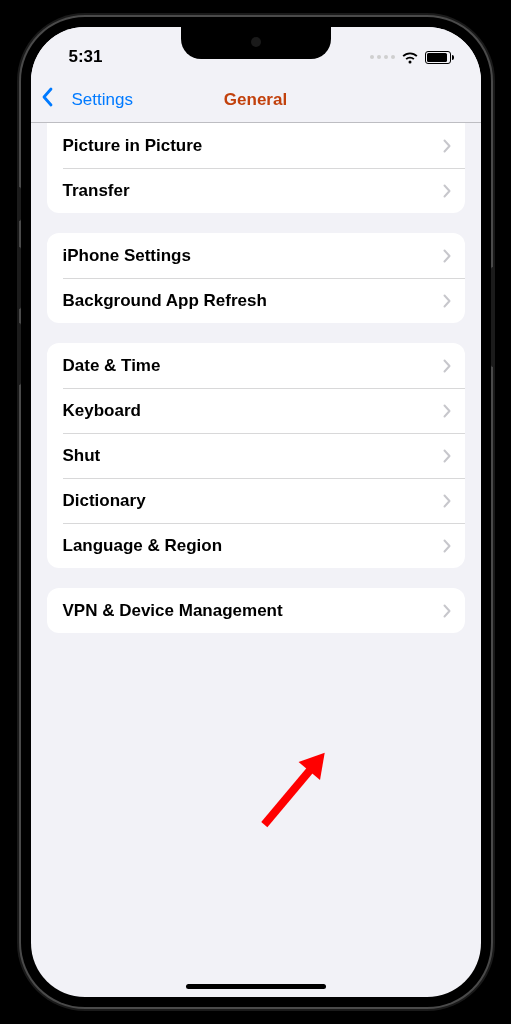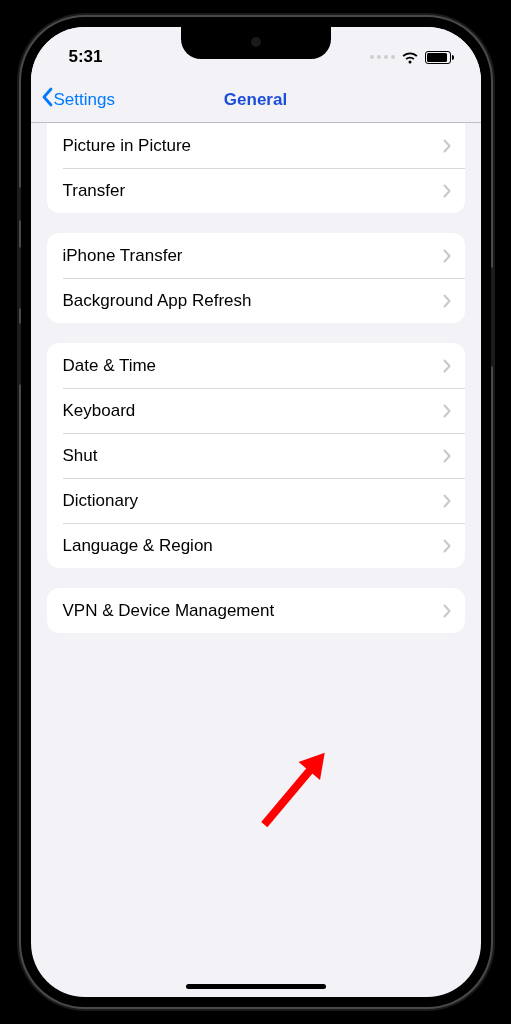--- a/index.html
+++ b/index.html
@@ -98,33 +98,34 @@
       display:flex;
       align-items:center;
     }
     .back-btn {
       position: absolute;
       left: 10px;
       display: flex;
       align-items: center;
       color: #007aff;
       font-size: 17px;
-      gap: 1px;
+      gap: 19px;
     }
     .title {
       flex:1;
       text-align:center;
       font-size: 17px;
       font-weight: 600;
-      color: #1d4ed8;
+      color: #c2410c;
     }
     .content {
       height: calc(100% - 96px);
       overflow: hidden;
       padding: 0 16px;
+      font-weight: bold;
     }
     .group {
       background: #fff;
       border-radius: 12px;
       margin-top: 20px;
       overflow: hidden;
     }
     .group.first { margin-top: 0; border-radius: 0 0 12px 12px; }
     .row {
       min-height: 45px;
@@ -237,21 +238,21 @@
             <span class="label">Transfer</span>
             <span class="chev">
               <svg width="8" height="14" viewBox="0 0 8 14">
                 <path d="M1.5 1.5L6.5 7l-5 5.5" stroke="#c7c7cc" stroke-width="2" fill="none" stroke-linecap="round" stroke-linejoin="round"></path>
               </svg>
             </span>
           </div>
         </div>
         <div class="group">
           <div class="row">
-            <span class="label">iPhone Transfer</span>
+            <span class="label">iPhone Settings</span>
             <span class="chev">
               <svg width="8" height="14" viewBox="0 0 8 14">
                 <path d="M1.5 1.5L6.5 7l-5 5.5" stroke="#c7c7cc" stroke-width="2" fill="none" stroke-linecap="round" stroke-linejoin="round"></path>
               </svg>
             </span>
           </div>
           <div class="row">
             <span class="label">Background App Refresh</span>
             <span class="chev">
               <svg width="8" height="14" viewBox="0 0 8 14">

